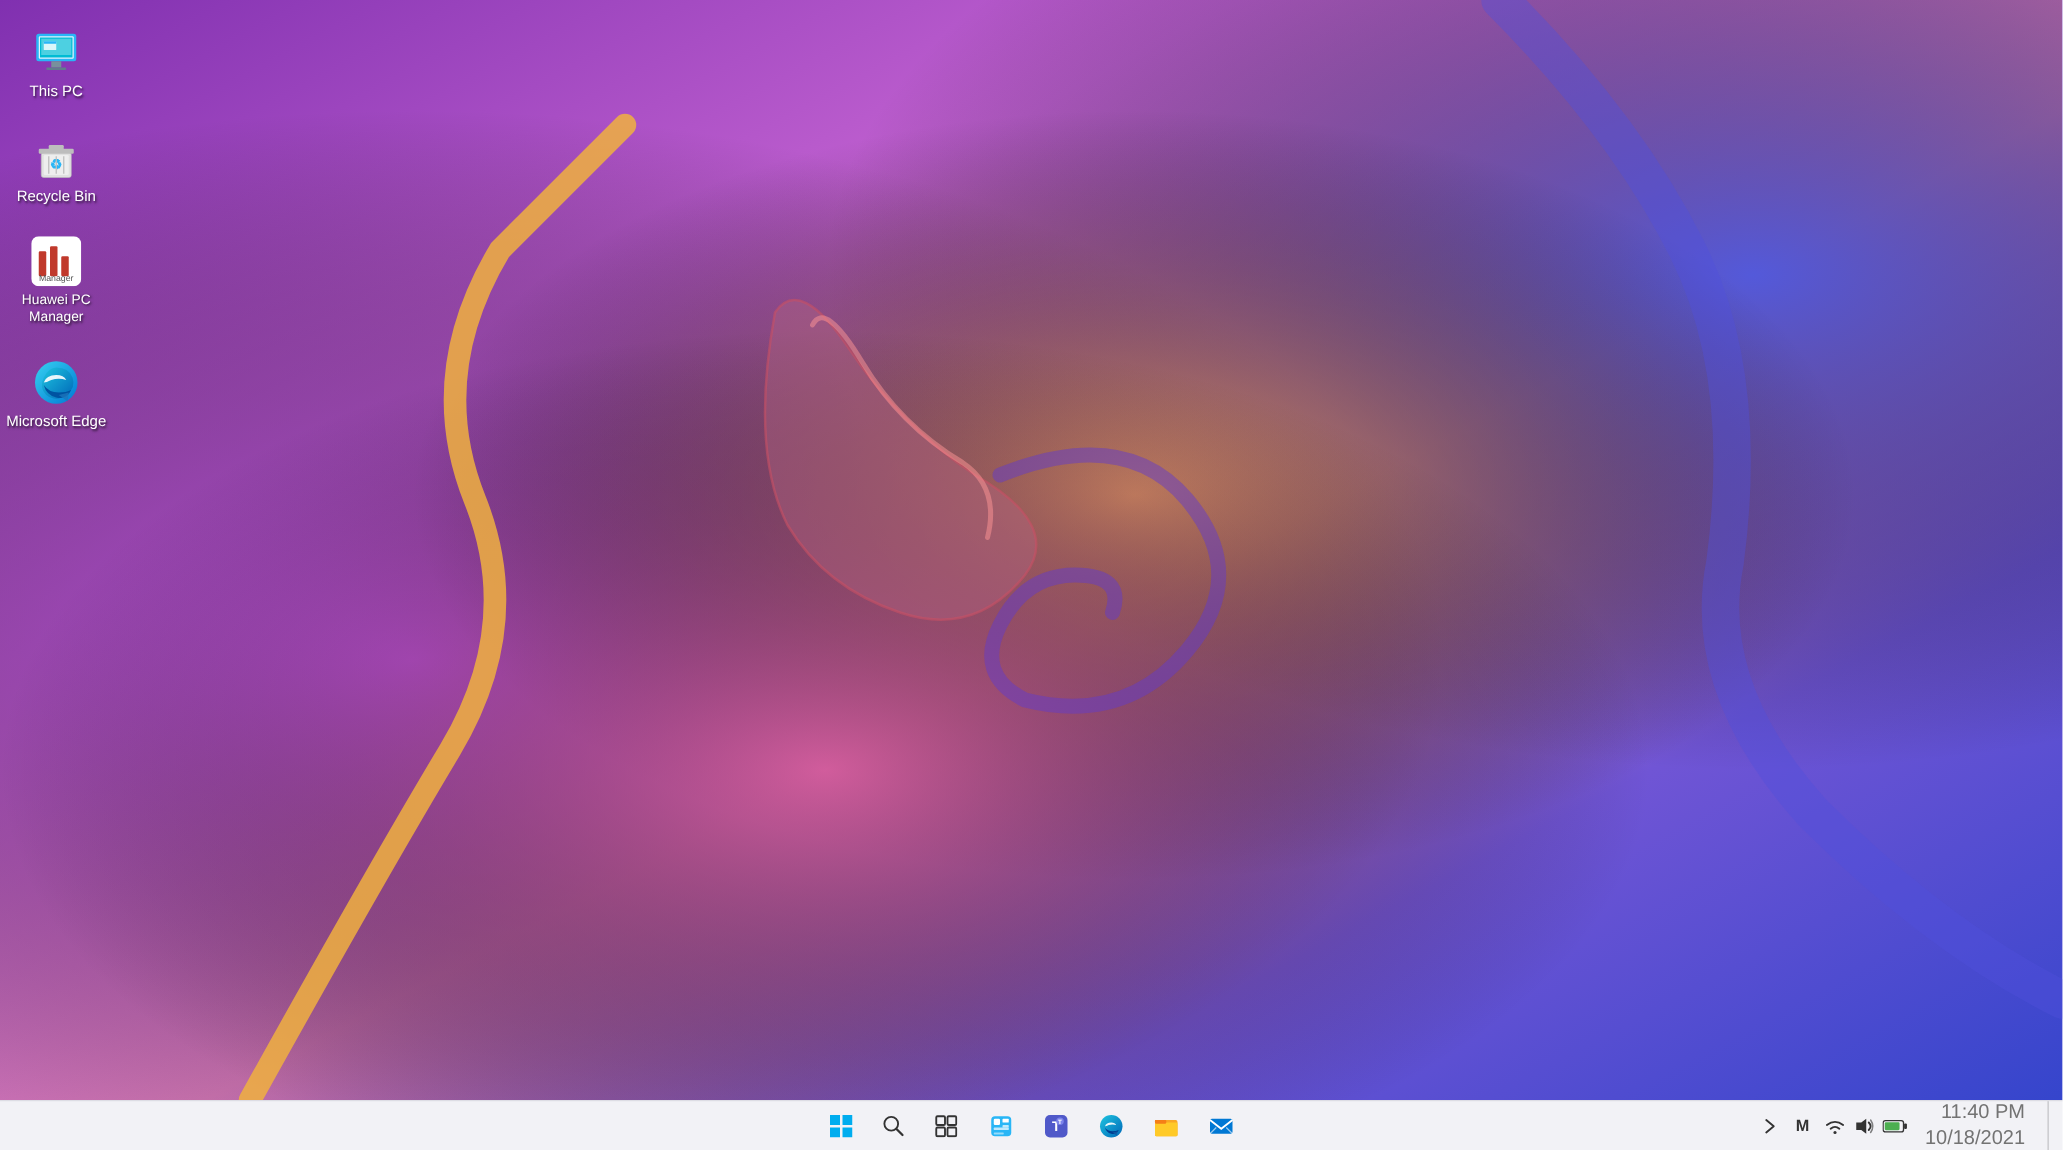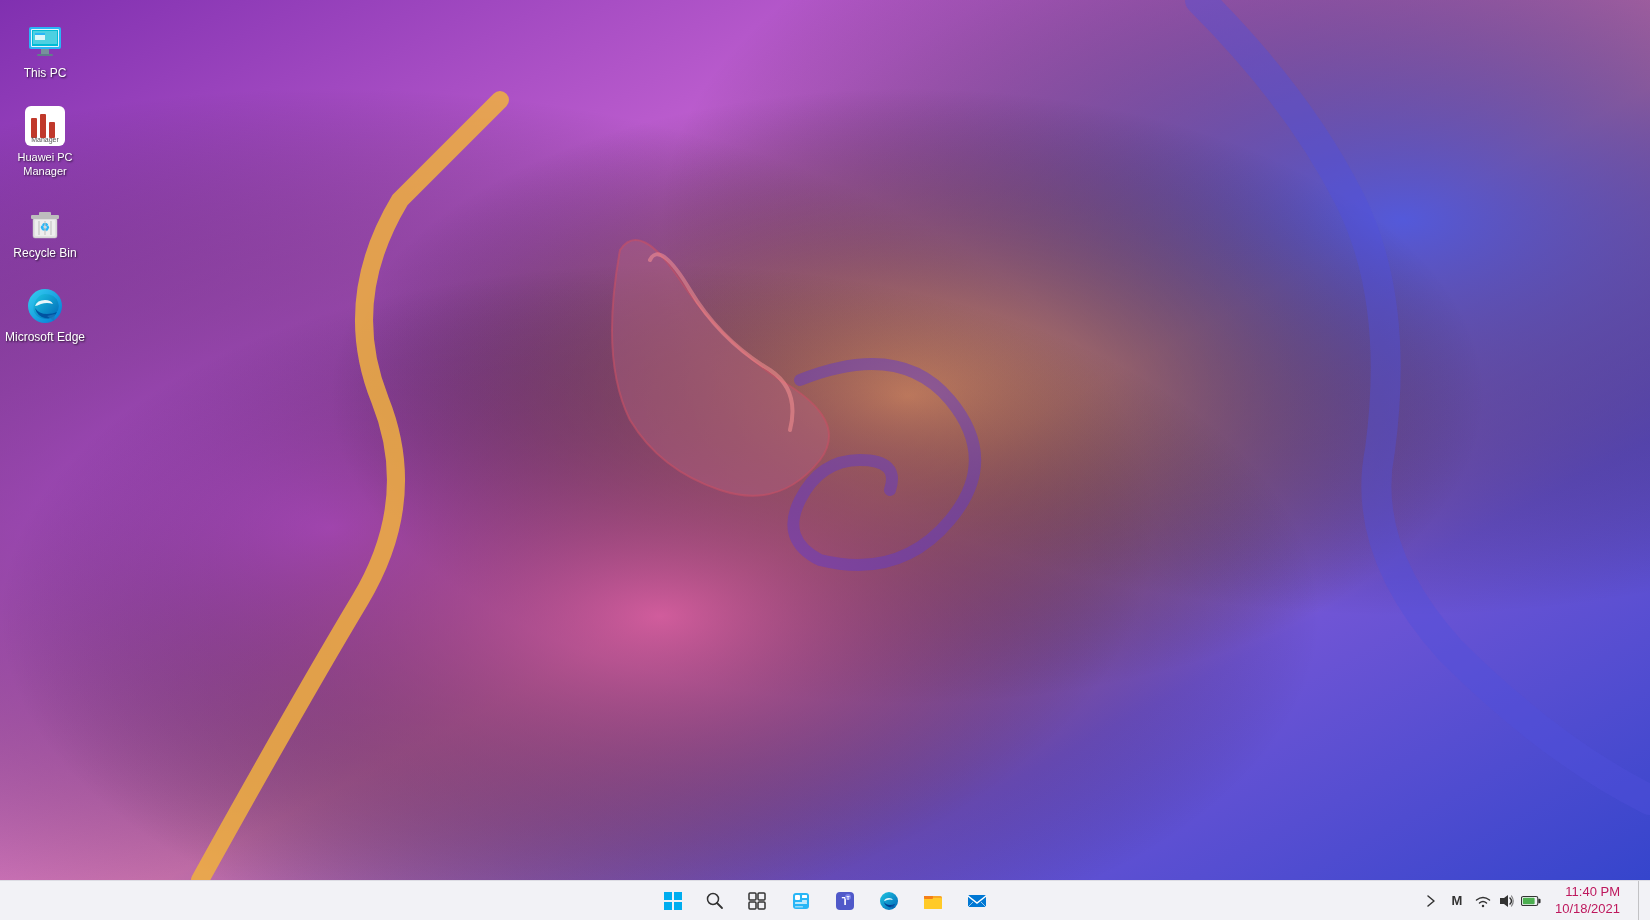--- a/index.html
+++ b/index.html
@@ -122,22 +122,22 @@
     #system-tray {
       display: flex;
       align-items: center;
       gap: 4px;
     }
 
     #clock {
       display: flex;
       flex-direction: column;
       align-items: flex-end;
-      font-size: 13px;
-      color: #be185d;
+      font-size: 16px;
+      color: #737373;
       line-height: 1.3;
       padding: 0 8px;
       cursor: pointer;
     }
 
     #taskbar-left {
       display: flex;
       align-items: center;
       padding-left: 4px;
     }
@@ -227,50 +227,50 @@
           <rect x="10" y="11" width="10" height="7" rx="0.5" fill="white" opacity="0.8"></rect>
           <rect x="10" y="11" width="10" height="2" fill="#29b6f6"></rect>
         </svg>
       </div>
       <div class="icon-label">This PC</div>
     </div>
 
     <div class="desktop-icon">
       <div class="icon-image">
         <svg viewBox="0 0 40 40" xmlns="http://www.w3.org/2000/svg">
+
+          <rect x="8" y="16" width="24" height="20" rx="2" fill="#e0e0e0" stroke="#bdbdbd" stroke-width="0.5"></rect>
+          <rect x="10" y="18" width="20" height="16" rx="1" fill="#eeeeee"></rect>
+
+          <rect x="6" y="13" width="28" height="4" rx="1" fill="#bdbdbd"></rect>
+          <rect x="14" y="10" width="12" height="4" rx="1" fill="#bdbdbd"></rect>
+
+          <text x="20" y="29" text-anchor="middle" font-size="11" fill="#29b6f6" font-weight="bold">♻</text>
+
+          <line x1="14" y1="19" x2="14" y2="33" stroke="#bdbdbd" stroke-width="1"></line>
+          <line x1="20" y1="19" x2="20" y2="33" stroke="#bdbdbd" stroke-width="1"></line>
+          <line x1="26" y1="19" x2="26" y2="33" stroke="#bdbdbd" stroke-width="1"></line>
+        </svg>
+      </div>
+      <div class="icon-label">Recycle Bin</div>
+    </div>
+
+    <div class="desktop-icon">
+      <div class="icon-image">
+        <svg viewBox="0 0 40 40" xmlns="http://www.w3.org/2000/svg">
           <rect width="40" height="40" rx="6" fill="white"></rect>
 
           <rect x="6" y="12" width="6" height="20" rx="1" fill="#c0392b"></rect>
           <rect x="15" y="8" width="6" height="24" rx="1" fill="#c0392b"></rect>
           <rect x="24" y="16" width="6" height="16" rx="1" fill="#c0392b"></rect>
 
           <text x="20" y="36" text-anchor="middle" font-size="7" fill="#555" font-family="Arial">Manager</text>
         </svg>
       </div>
       <div class="icon-label" style="font-size:11px;">Huawei PC Manager</div>
-    </div>
-
-    <div class="desktop-icon">
-      <div class="icon-image">
-        <svg viewBox="0 0 40 40" xmlns="http://www.w3.org/2000/svg">
-
-          <rect x="8" y="16" width="24" height="20" rx="2" fill="#e0e0e0" stroke="#bdbdbd" stroke-width="0.5"></rect>
-          <rect x="10" y="18" width="20" height="16" rx="1" fill="#eeeeee"></rect>
-
-          <rect x="6" y="13" width="28" height="4" rx="1" fill="#bdbdbd"></rect>
-          <rect x="14" y="10" width="12" height="4" rx="1" fill="#bdbdbd"></rect>
-
-          <text x="20" y="29" text-anchor="middle" font-size="11" fill="#29b6f6" font-weight="bold">♻</text>
-
-          <line x1="14" y1="19" x2="14" y2="33" stroke="#bdbdbd" stroke-width="1"></line>
-          <line x1="20" y1="19" x2="20" y2="33" stroke="#bdbdbd" stroke-width="1"></line>
-          <line x1="26" y1="19" x2="26" y2="33" stroke="#bdbdbd" stroke-width="1"></line>
-        </svg>
-      </div>
-      <div class="icon-label">Recycle Bin</div>
     </div>
 
     <div class="desktop-icon">
       <div class="icon-image">
         <svg viewBox="0 0 40 40" xmlns="http://www.w3.org/2000/svg">
           <defs>
             <linearGradient id="eg1" x1="0%" y1="0%" x2="100%" y2="100%">
               <stop offset="0%" stop-color="#1ec5e0"></stop>
               <stop offset="100%" stop-color="#0067b8"></stop>
             </linearGradient>

